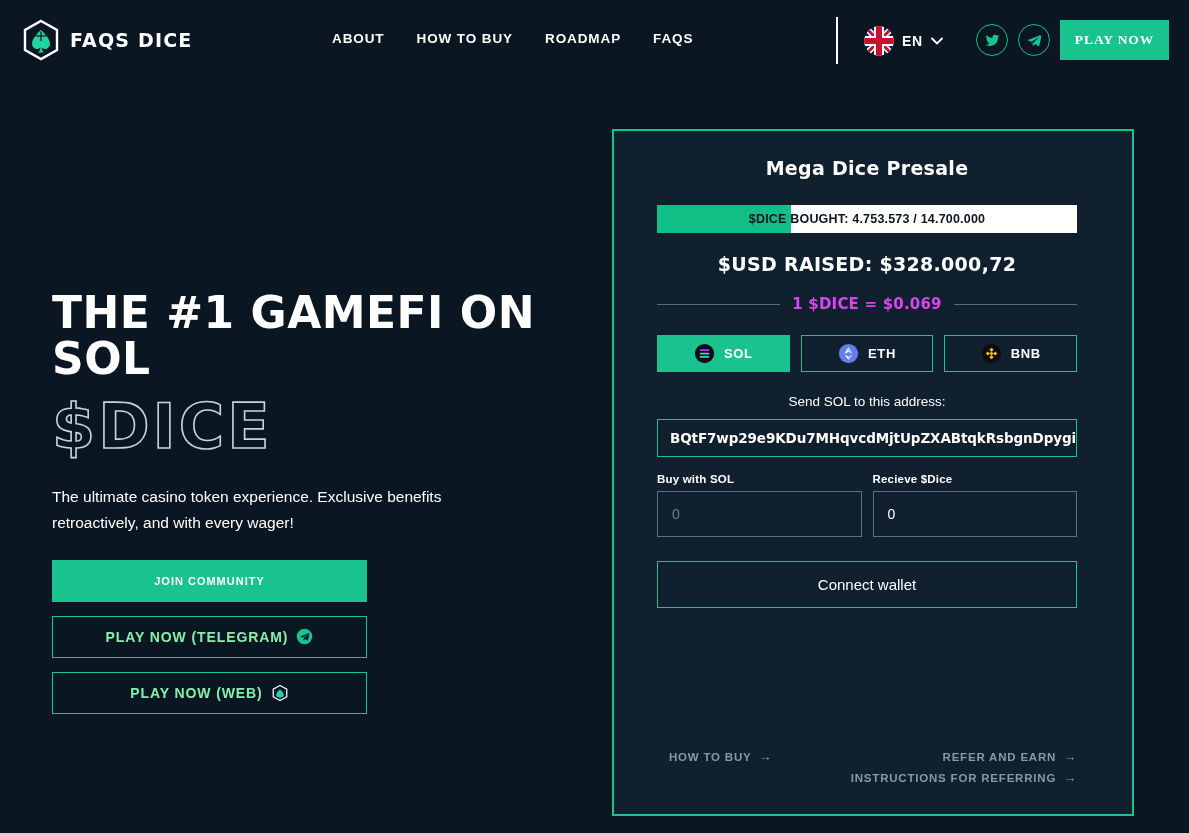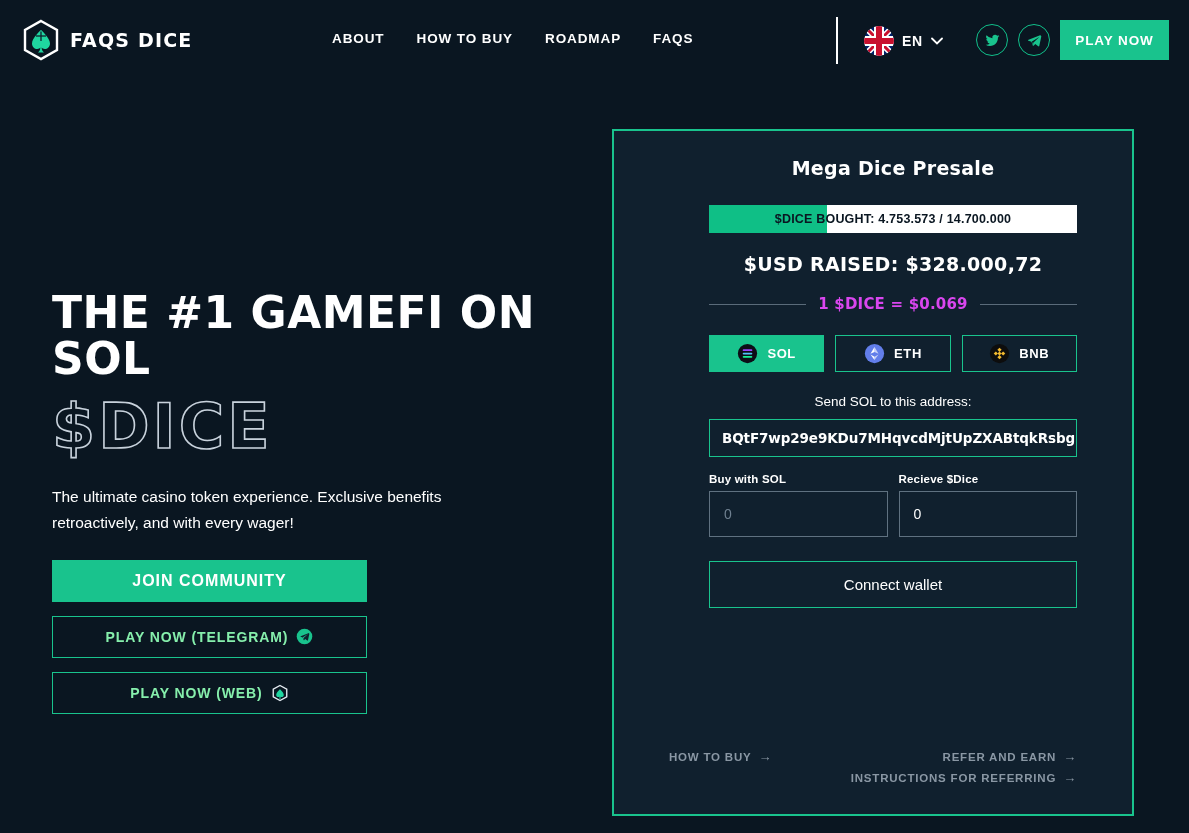--- a/index.html
+++ b/index.html
@@ -113,21 +113,21 @@
     background: #19c38d;
     color: #ffffff;
     font-size: 13.5px;
     font-weight: 700;
     letter-spacing: 0.9px;
     display: flex;
     align-items: center;
     justify-content: center;
     border: none;
     cursor: pointer;
-    font-family: Liberation Sans, sans-serif;
+    font-family: Liberation Serif, serif;
   }
 
   
   .hero {
     position: absolute;
     left: 52px;
     top: 290px;
     width: 540px;
   }
   .hero-title {
@@ -159,21 +159,21 @@
     margin-top: 24px;
     display: flex;
     flex-direction: column;
     gap: 14px;
     width: 315px;
   }
   .btn-solid {
     height: 42px;
     background: #19c38d;
     color: #ffffff;
-    font-size: 16px;
+    font-size: 11px;
     font-weight: 700;
     letter-spacing: 1px;
     display: flex;
     align-items: center;
     justify-content: center;
     border: none;
     cursor: pointer;
     font-family: "Liberation Sans", sans-serif;
   }
   .btn-outline {
@@ -196,22 +196,21 @@
   .panel {
     position: absolute;
     left: 612px;
     top: 129px;
     width: 522px;
     height: 687px;
     background: #10202e;
     border: 2.5px solid #19c38d;
   }
   .panel-inner {
-    padding: 26px 55px 0 59px;
-    margin-left: 36px;
+    padding: 26px 55px 0 43px;
   }
   .panel-title {
     text-align: center;
     color: #ffffff;
     font-size: 19px;
     font-weight: 700;
     letter-spacing: 0.3px;
     font-family: "DejaVu Sans", sans-serif;
   }
 

